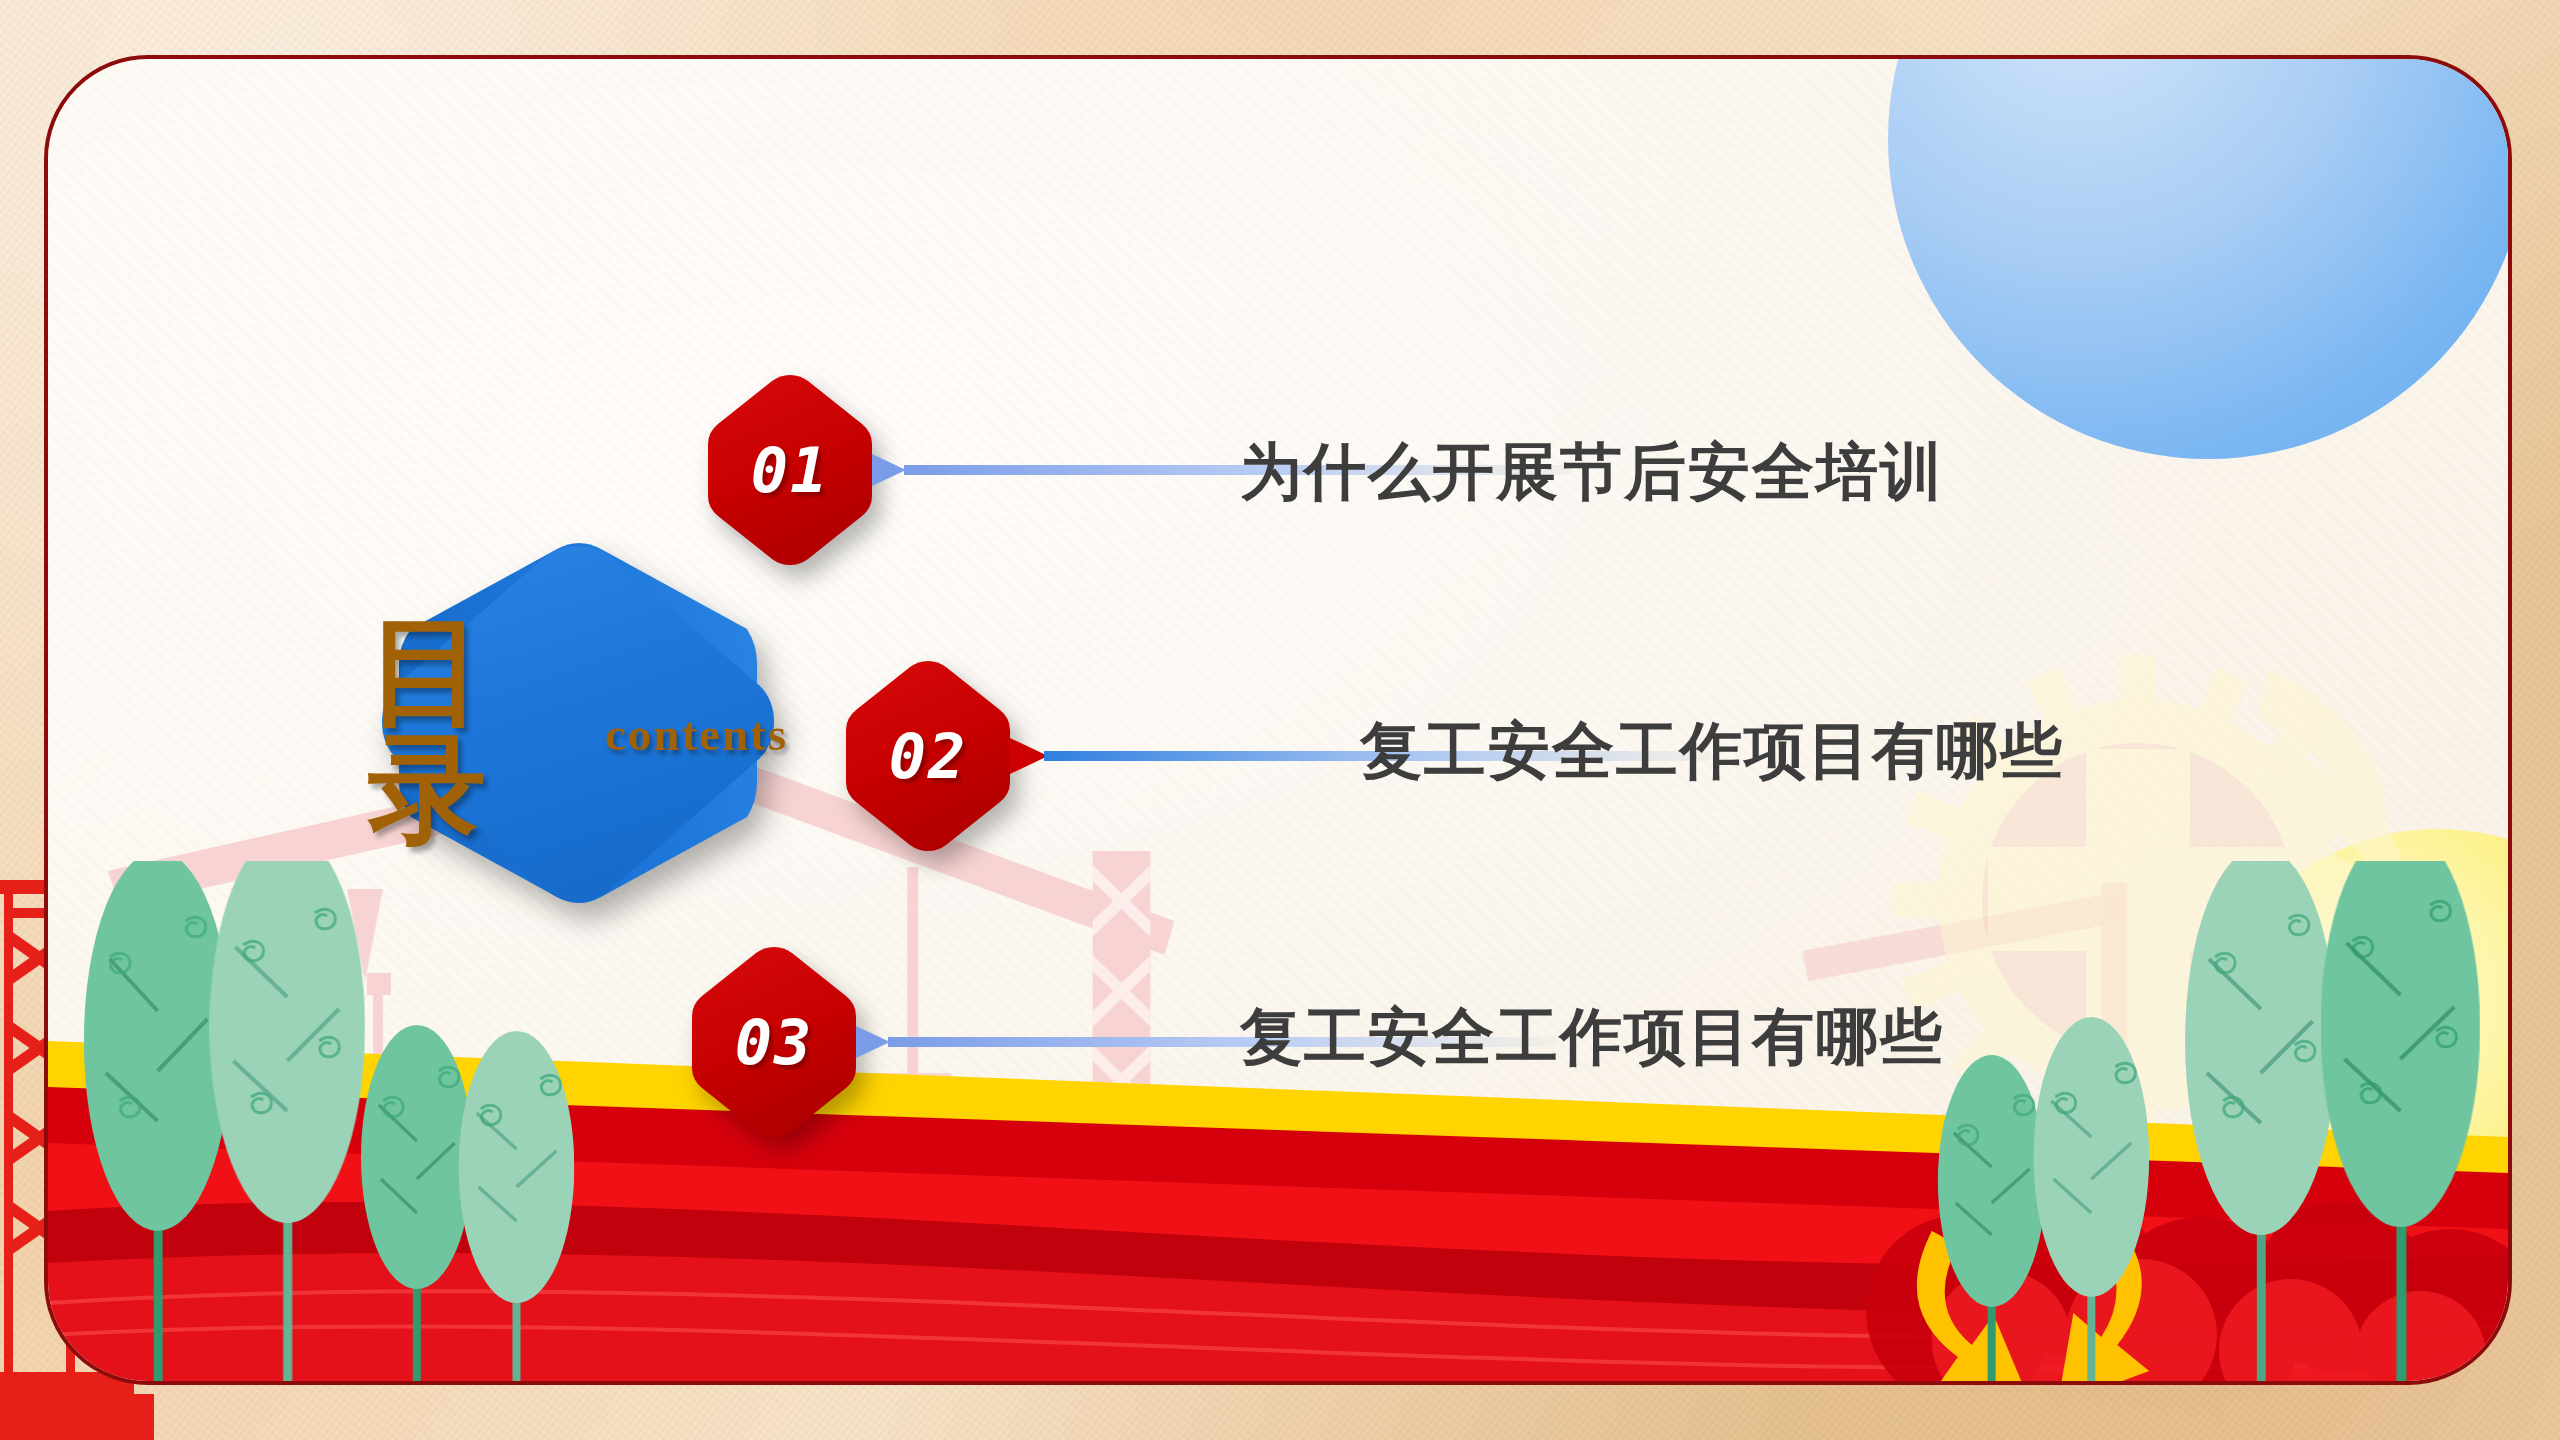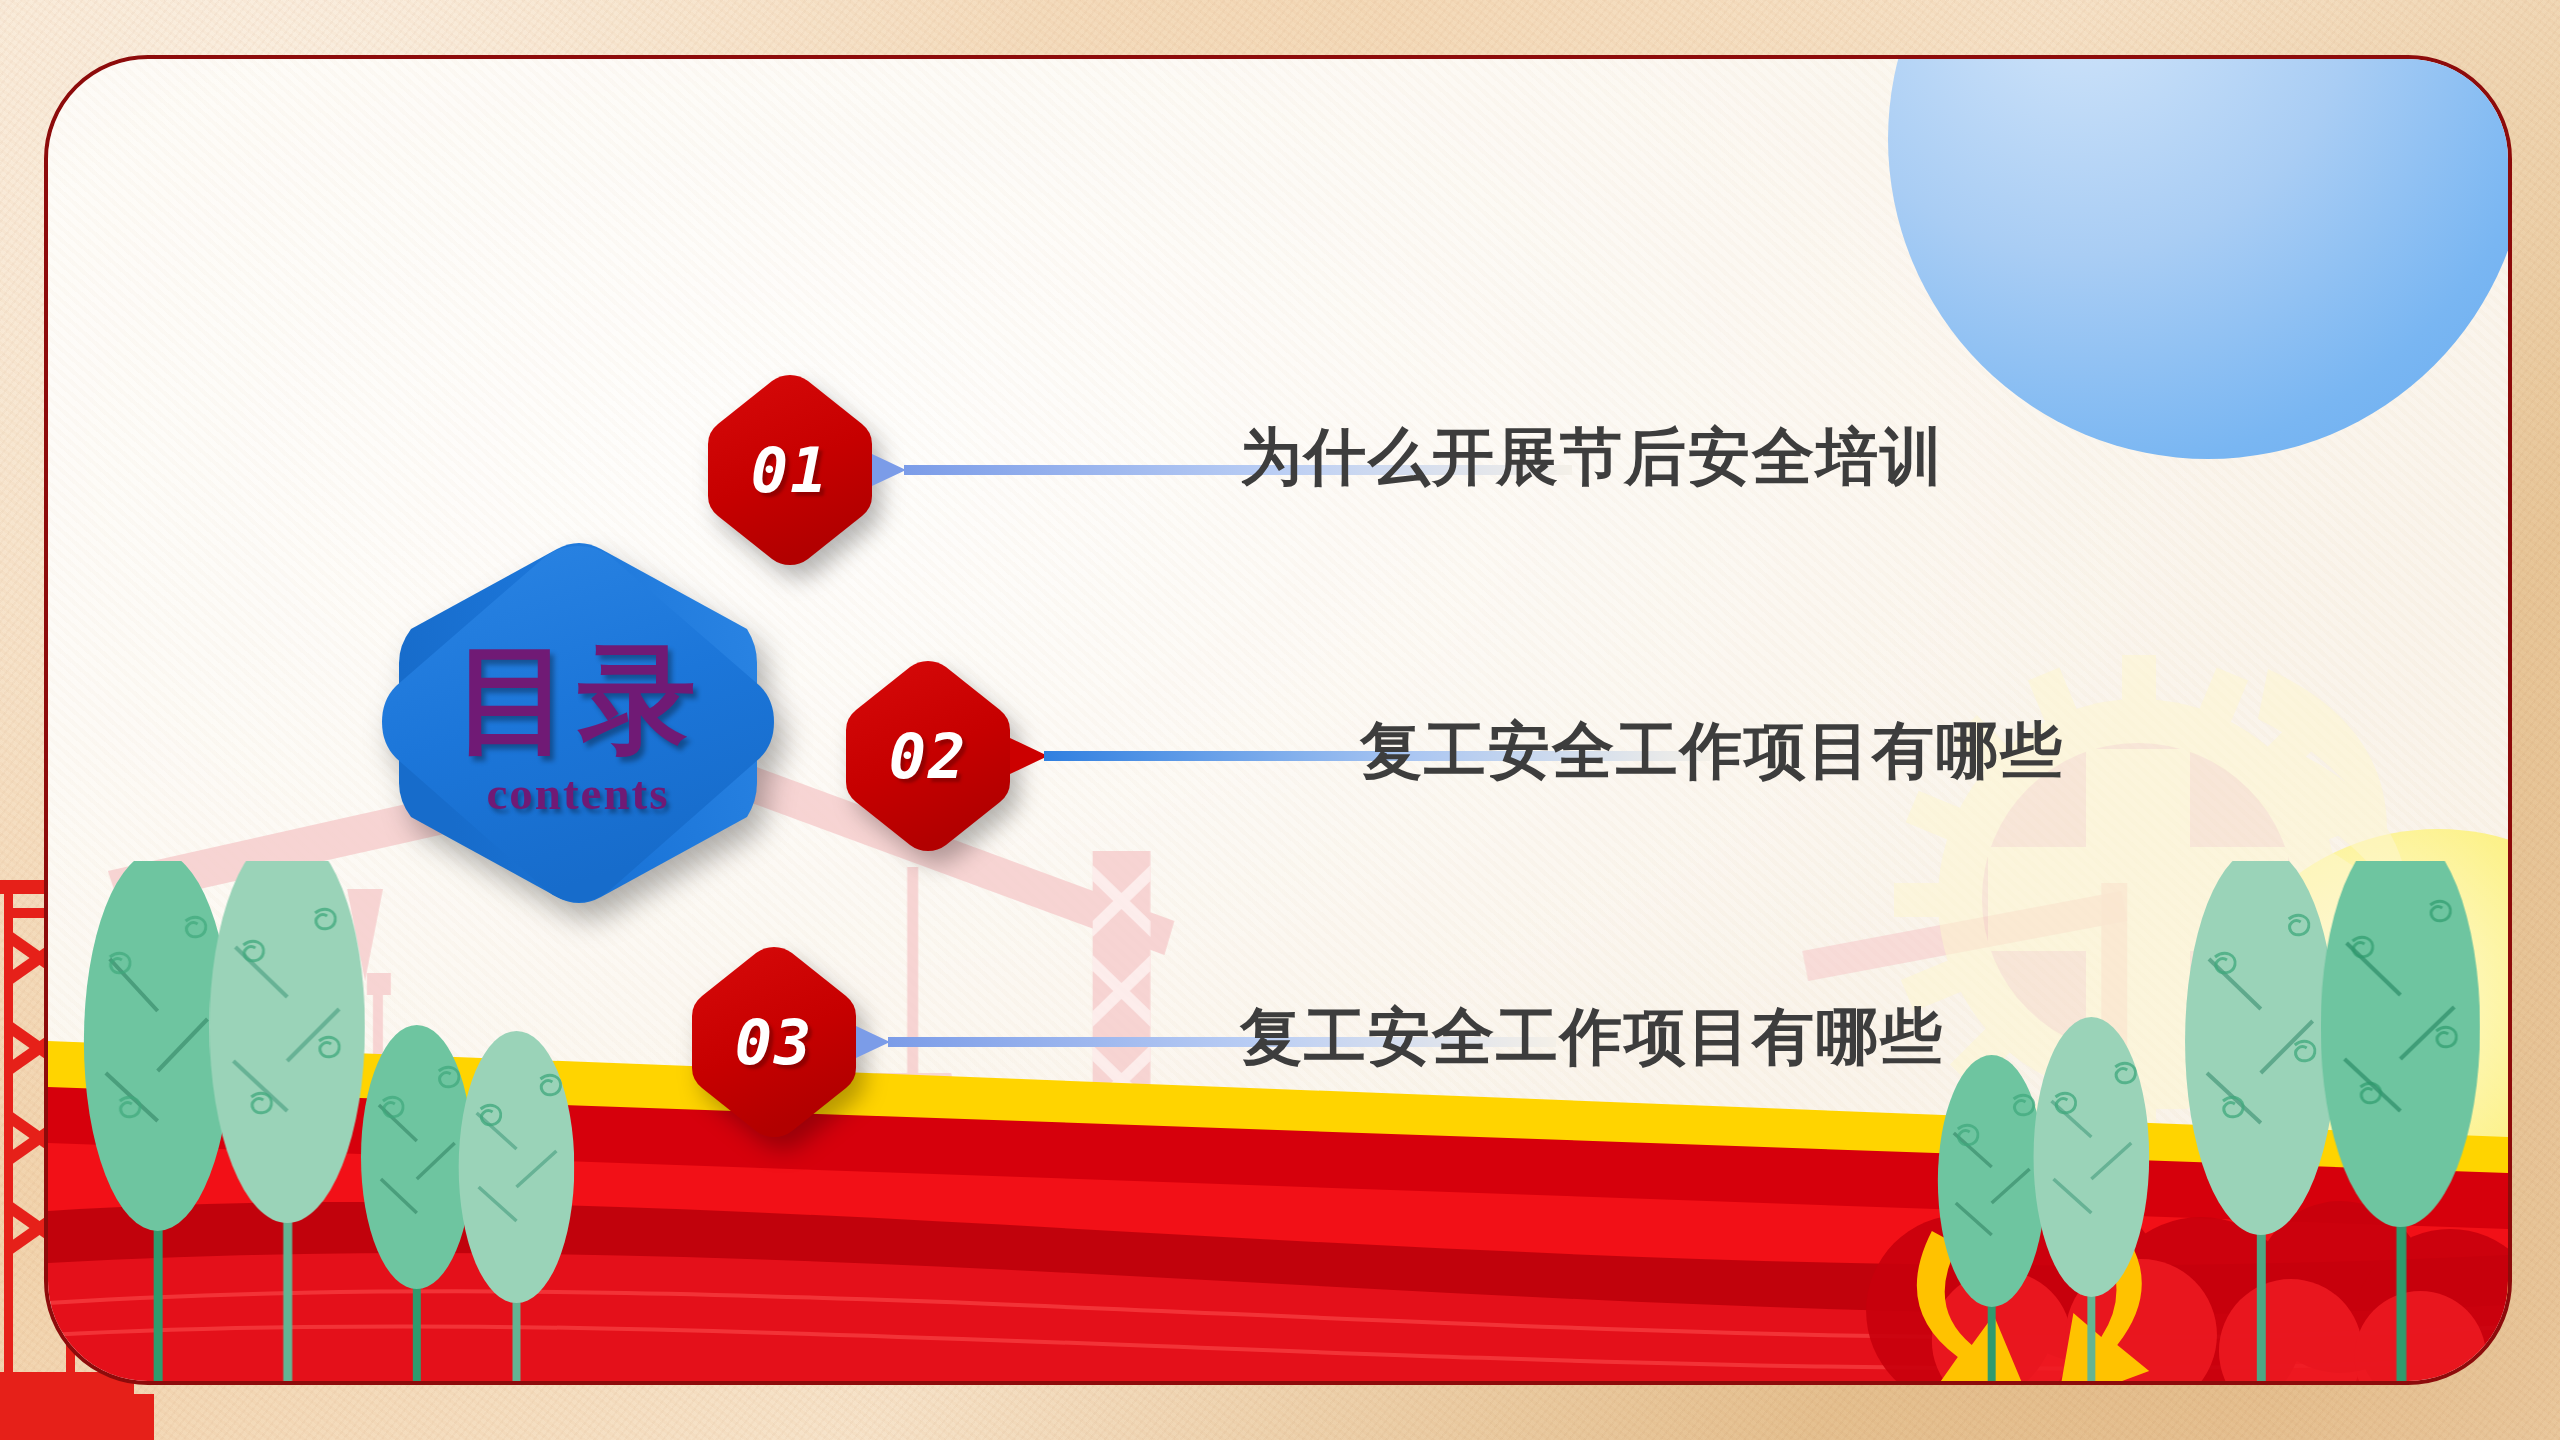--- a/index.html
+++ b/index.html
@@ -71,22 +71,22 @@
 
   
   .content{position:absolute;inset:0;}
 
   .hex-main{
     position:absolute;left:368px;top:540px;width:420px;height:380px;
     filter:drop-shadow(10px 16px 14px rgba(0,0,0,.30));
   }
   .hex-main-label{
     position:absolute;left:368px;top:540px;width:420px;height:380px;
-    display:flex;flex-direction:column;align-items:center;justify-content:center;
-    color:#701a75;pointer-events:none;
+    display:flex;flex-direction:row;align-items:center;justify-content:center;
+    color:#a16207;pointer-events:none;
   }
   .hex-main-cn{
     font-size:118px;font-weight:700;letter-spacing:6px;line-height:1;
     text-shadow:4px 5px 5px rgba(0,0,0,.32);
     font-family:"Liberation Sans","DejaVu Sans",sans-serif;
   }
   .hex-main-en{
     margin-top:8px;font-size:47px;font-weight:700;letter-spacing:2px;
     font-family:"Liberation Serif","DejaVu Serif",serif;
     text-shadow:3px 4px 4px rgba(0,0,0,.32);
@@ -443,21 +443,21 @@
           <linearGradient id="lg1" x1="0" y1="0" x2="1" y2="0">
             <stop offset="0%" stop-color="#7b9ce8"></stop>
               <stop offset="55%" stop-color="#b9cdf4"></stop>
               <stop offset="100%" stop-color="#f4f0e8"></stop>
           </linearGradient>
         </defs>
         <path d="M0 4 L34 20 L0 36 Z" fill="#7b9ce8"></path>
         <rect x="32" y="15" width="668" height="10" fill="url(#lg1)"></rect>
       </svg>
 
-      <div class="title" style="left:1240px;top:54px;">为什么开展节后安全培训</div>
+      <div class="title" style="left:1240px;top:69px;">为什么开展节后安全培训</div>
     </div>
 
     <div class="row" style="top:658px;padding-left:13px;">
       <svg class="badge" viewBox="0 0 168 196" style="left:844px;top:0;">
         <defs>
           <linearGradient id="redgrad2" x1="0" y1="0" x2="0.4" y2="1">
             <stop offset="0%" stop-color="#d80a0a"></stop>
               <stop offset="60%" stop-color="#c60000"></stop>
               <stop offset="100%" stop-color="#b20000"></stop>
           </linearGradient>

